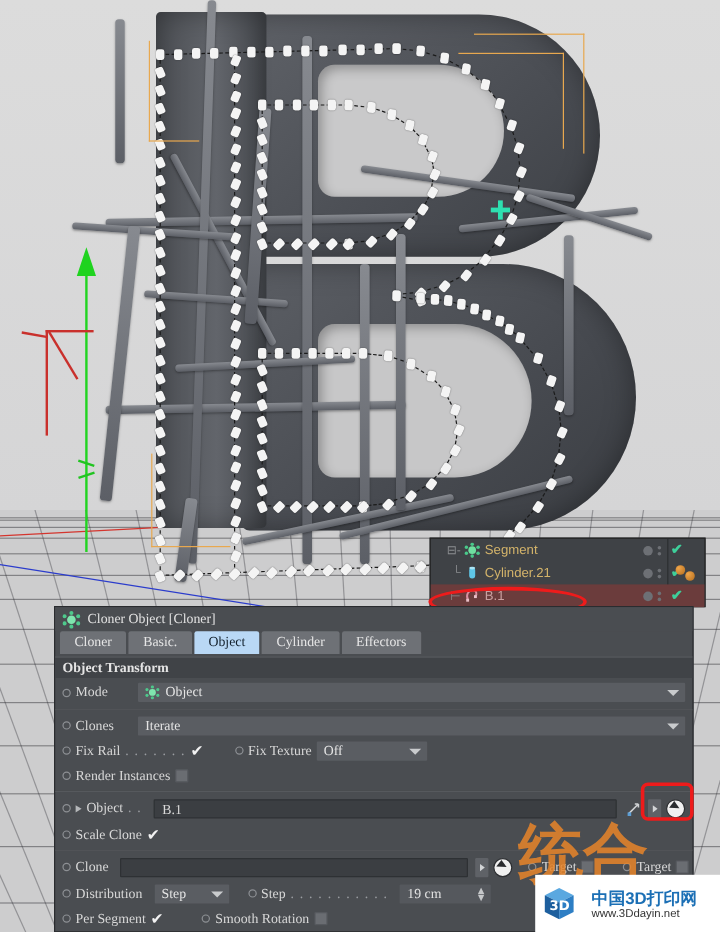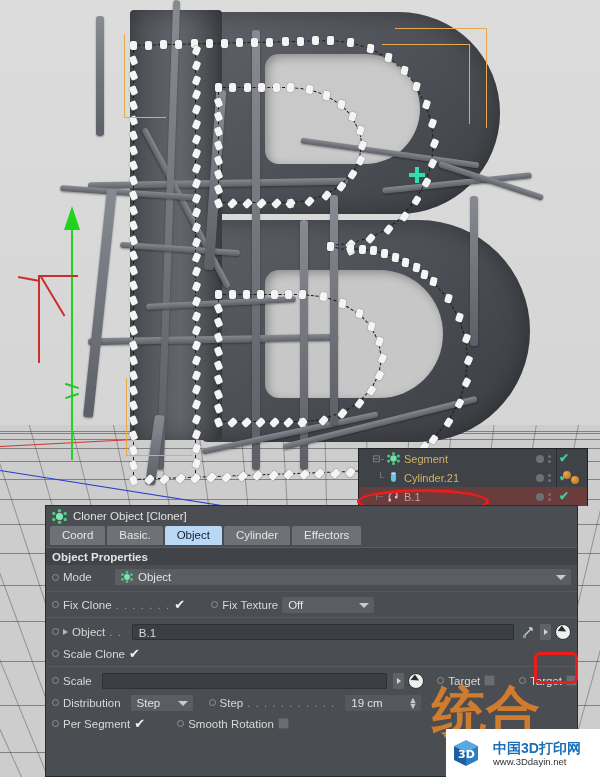--- a/index.html
+++ b/index.html
@@ -77,21 +77,21 @@
   .om-sep { position:absolute; right:30px; top:0; bottom:0; width:1px; background:#2c2e31; }
 
   
   .red-ellipse { position:absolute; left:357px; top:489px; width:132px; height:25px;
                  border:3px solid #ee1b1b; border-radius:50%; pointer-events:none; }
   .red-rect { position:absolute; left:534px; top:652px; width:44px; height:32px;
               border:3px solid #ee1b1b; border-radius:6px; pointer-events:none; }
 
   
   .attr { position:absolute; left:45px; top:505px; width:533px; height:272px;
-          background:#4a4d51; border:1px solid #2a2c2f; color:#d6d6d6; font-size:11.5px; }
+          background:#4a4d51; border:1px solid #2a2c2f; color:#d6d6d6; font-size:11.5px;font-family:Liberation Serif, serif; }
   .attr-title { height:20px; display:flex; align-items:center; padding-left:6px; background:#4a4d51; gap:6px; }
   .attr-title .t { color:#e2e2e2; font-size:11.5px; }
   .cloner-icon { width:15px;height:15px; position:relative; flex:0 0 auto; }
   .cloner-icon svg { display:block; }
 
   .tabs { display:flex; gap:2px; padding:0 4px; height:21px; }
   .tab { background:#6e7176; color:#e6e6e6; font-size:11.5px; padding:0 12px; height:19px;
          line-height:19px; border-radius:2px 2px 0 0; }
   .tab.active { background:#b9d8f5; color:#13202c; }
 
@@ -581,28 +581,28 @@
           <circle cx="1.8" cy="4.5" r="1.7" fill="#4ec98c"></circle>
           <circle cx="13.2" cy="4.5" r="1.7" fill="#4ec98c"></circle>
           <circle cx="1.8" cy="10.5" r="1.7" fill="#4ec98c"></circle>
           <circle cx="13.2" cy="10.5" r="1.7" fill="#4ec98c"></circle>
         </svg>
       </span>
       <span class="t">Cloner Object [Cloner]</span>
     </div>
 
     <div class="tabs">
-      <div class="tab">Coord</div>
+      <div class="tab">Cloner</div>
       <div class="tab">Basic.</div>
       <div class="tab active">Object</div>
       <div class="tab">Cylinder</div>
       <div class="tab">Effectors</div>
     </div>
 
-    <div class="section">Object Properties</div>
+    <div class="section">Object Transform</div>
 
     <div class="row" style="height:24px;">
       <span class="bullet"></span>
       <span class="lbl" style="width:48px;">Mode</span>
       <div class="combo" style="flex:1; margin-right:6px; display:flex; align-items:center; gap:5px;">
         <span style="display:inline-block;width:12px;height:12px;">
           <svg width="12" height="12" viewBox="0 0 15 15">
             <circle cx="7.5" cy="7.5" r="3.6" fill="#7fe6ae"></circle>
             <circle cx="7.5" cy="1.8" r="1.7" fill="#4ec98c"></circle>
               <circle cx="7.5" cy="13.2" r="1.7" fill="#4ec98c"></circle>
@@ -611,34 +611,46 @@
             <circle cx="1.8" cy="10.5" r="1.7" fill="#4ec98c"></circle>
               <circle cx="13.2" cy="10.5" r="1.7" fill="#4ec98c"></circle>
           </svg>
         </span>
         <span>Object</span>
       </div>
     </div>
 
     <div class="hr"></div>
 
-
     <div class="row">
       <span class="bullet"></span>
-      <span class="lbl">Fix Clone</span>
+      <span class="lbl" style="width:48px;">Clones</span>
+      <div class="combo" style="flex:1; margin-right:6px;">
+        <span>Iterate</span>
+      </div>
+    </div>
+
+    <div class="row">
+      <span class="bullet"></span>
+      <span class="lbl">Fix Rail</span>
       <span class="dots-lbl">. . . . . . .</span>
       <span class="chkon">✔</span>
       <span style="width:16px;"></span>
       <span class="bullet"></span>
       <span class="lbl">Fix Texture</span>
       <div class="combo" style="width:92px;">
         <span>Off</span>
       </div>
     </div>
 
+    <div class="row">
+      <span class="bullet"></span>
+      <span class="lbl">Render Instances</span>
+      <span class="chk"></span>
+    </div>
 
     <div class="hr"></div>
 
     <div class="row" style="height:23px;">
       <span class="bullet"></span>
       <span class="arr"></span>
       <span class="lbl">Object</span>
       <span class="dots-lbl">. .</span>
       <div class="field" style="flex:1; margin:0 4px 0 6px;">
         <span>B.1</span>
@@ -656,21 +668,21 @@
     <div class="row">
       <span class="bullet"></span>
       <span class="lbl">Scale Clone</span>
       <span class="chkon">✔</span>
     </div>
 
     <div class="hr"></div>
 
     <div class="row" style="height:23px;">
       <span class="bullet"></span>
-      <span class="lbl">Scale</span>
+      <span class="lbl">Clone</span>
       <div class="field" style="width:290px; margin:0 2px 0 6px;">
         <span></span>
       </div>
       <span class="smallarrow"></span>
       <span class="picker"></span>
       <span style="width:5px;"></span>
       <span class="bullet"></span>
       <span class="lbl">Target</span>
       <span class="chk"></span>
       <span style="width:16px;"></span>

